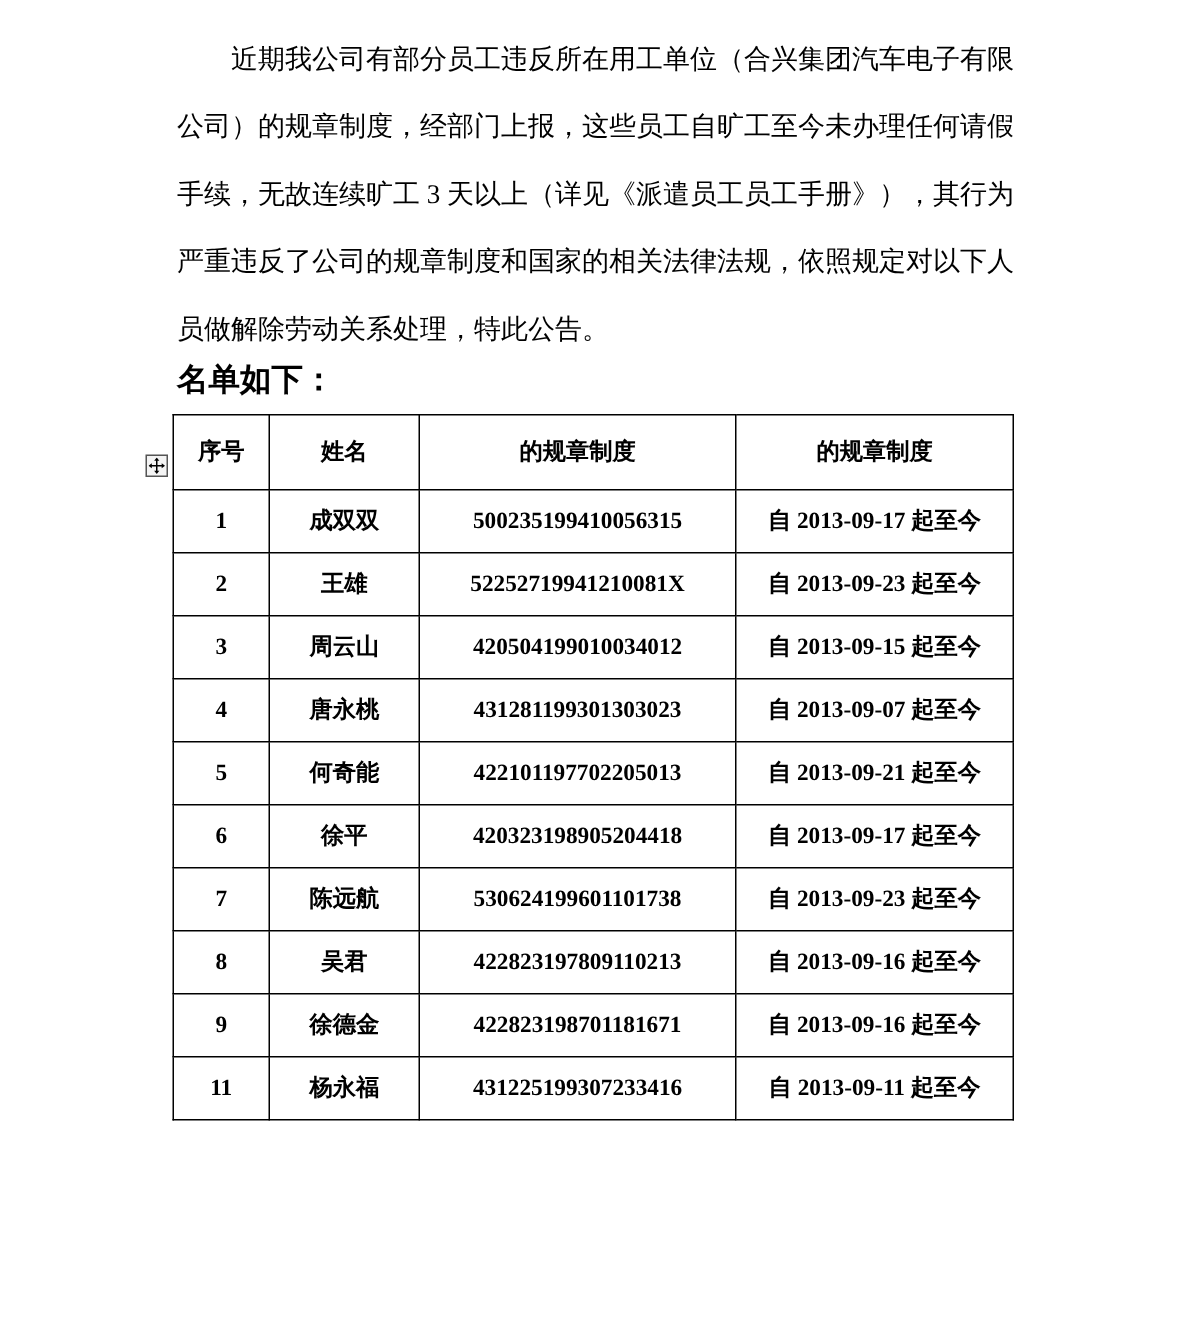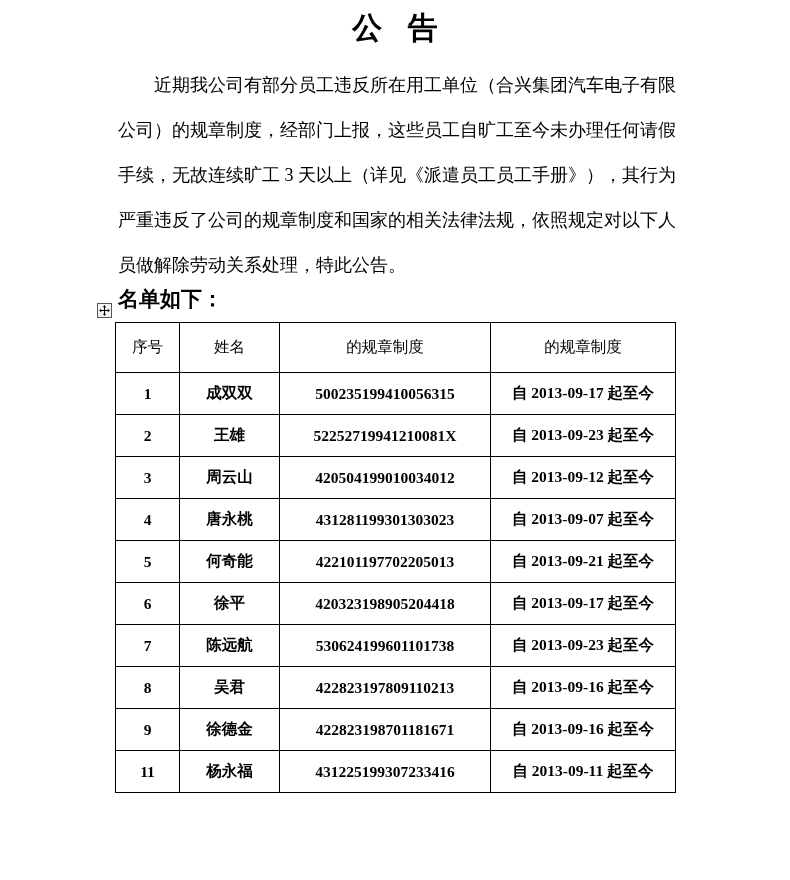--- a/index.html
+++ b/index.html
@@ -63,33 +63,32 @@
   table.roster th, table.roster td {
     border: 1.5px solid #000000;
     text-align: center;
     vertical-align: middle;
     font-size: 15.5px;
     overflow: hidden;
     white-space: nowrap;
   }
   table.roster th {
     height: 50px;
-    font-weight: normal;
+    font-weight: bold;
   }
   table.roster td {
     height: 42px;
     font-weight: bold;
   }
 </style>
 </head>
 <body>
 
 <div class="page">
 
-  <h1 class="doc-title">公 告</h1>
 
   <p class="doc-paragraph">近期我公司有部分员工违反所在用工单位（合兴集团汽车电子有限公司）的规章制度，经部门上报，这些员工自旷工至今未办理任何请假手续，无故连续旷工 3 天以上（详见《派遣员工员工手册》），其行为严重违反了公司的规章制度和国家的相关法律法规，依照规定对以下人员做解除劳动关系处理，特此公告。</p>
 
   <div class="list-label">名单如下：</div>
 
   <div class="table-handle">
     <svg width="11" height="11" viewBox="0 0 11 11" xmlns="http://www.w3.org/2000/svg" aria-hidden="true">
       <g stroke="#000" stroke-width="1" fill="#000">
         <line x1="5.5" y1="1.5" x2="5.5" y2="9.5"></line>
         <line x1="1.5" y1="5.5" x2="9.5" y2="5.5"></line>
@@ -128,21 +127,21 @@
       <td>2</td>
       <td>王雄</td>
       <td>52252719941210081X</td>
       <td>自 2013-09-23 起至今</td>
     </tr>
 
     <tr>
       <td>3</td>
       <td>周云山</td>
       <td>420504199010034012</td>
-      <td>自 2013-09-12 起至今</td>
+      <td>自 2013-09-15 起至今</td>
     </tr>
 
     <tr>
       <td>4</td>
       <td>唐永桃</td>
       <td>431281199301303023</td>
       <td>自 2013-09-07 起至今</td>
     </tr>
 
     <tr>

